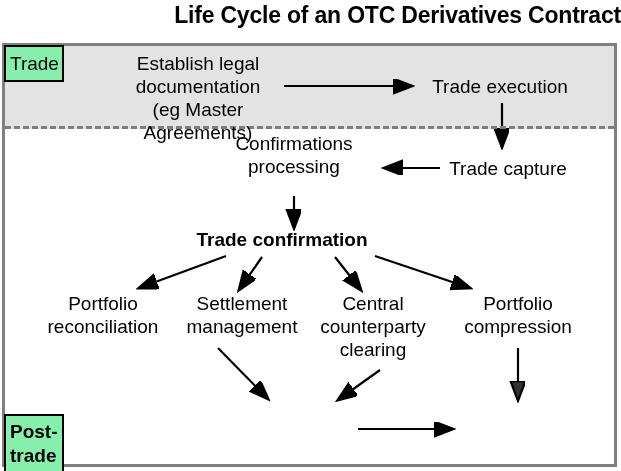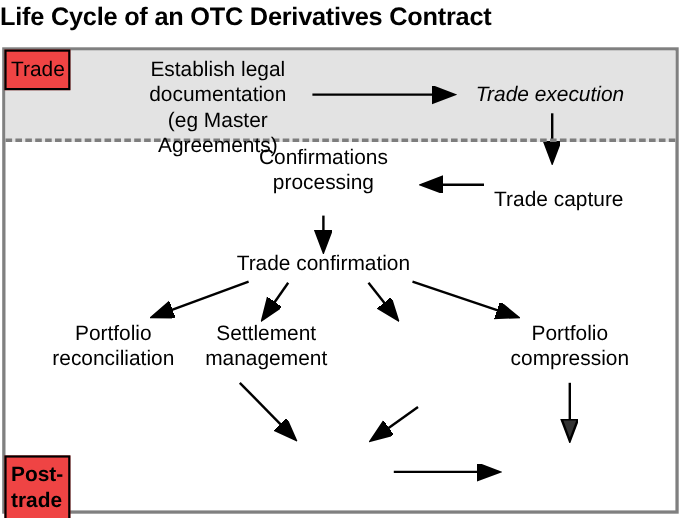--- a/index.html
+++ b/index.html
@@ -15,21 +15,21 @@
     width: 621px;
     height: 471px;
     background: #ffffff;
     overflow: hidden;
   }
   #title {
     position: absolute;
     left: 0;
     top: 2px;
     width: 621px;
-    text-align: left;
+    text-align: right;
     font-size: 23px;
     font-weight: bold;
     color: #000000;
     letter-spacing: -0.2px;
     white-space: nowrap;
   }
   #frame {
     position: absolute;
     left: 2px;
     top: 43px;
@@ -49,21 +49,21 @@
   #divider {
     position: absolute;
     left: 5px;
     top: 126px;
     width: 609px;
     height: 0;
     border-top: 3px dashed #7d7d7d;
   }
   .phase-box {
     position: absolute;
-    background: #ef4444;
+    background: #86efac;
     border: 2px solid #000000;
     box-sizing: border-box;
     font-size: 19px;
     color: #000000;
     line-height: 24px;
     text-align: left;
     padding-left: 4px;
     display: flex;
     flex-direction: column;
     justify-content: center;
@@ -148,34 +148,37 @@
   </div>
   <div class="phase-box" id="phase-post-trade">
     <span style="white-space: pre-line;">Post-
 trade</span>
   </div>
 
   <div class="node" style="left:108px; top:52px; width:180px;">Establish legal
 documentation
 (eg Master Agreements)</div>
 
-  <div class="node" style="left:420px; top:75px; width:160px;font-style:italic;">Trade execution</div>
+  <div class="node" style="left:420px; top:75px; width:160px;">Trade execution</div>
 
-  <div class="node" style="left:438px; top:170px; width:140px;">Trade capture</div>
+  <div class="node" style="left:438px; top:157px; width:140px;">Trade capture</div>
 
   <div class="node" style="left:222px; top:132px; width:144px;">Confirmations
 processing</div>
 
-  <div class="node" style="left:198px; top:228px; width:192px;">Trade confirmation</div>
+  <div class="node" style="left:186px; top:228px; width:192px;font-weight:bold;">Trade confirmation</div>
 
   <div class="node" style="left:38px; top:292px; width:130px;">Portfolio
 reconciliation</div>
 
   <div class="node" style="left:178px; top:292px; width:128px;">Settlement
 management</div>
 
+  <div class="node" style="left:308px; top:292px; width:130px;">Central
+counterparty
+clearing</div>
 
   <div class="node" style="left:452px; top:292px; width:132px;">Portfolio
 compression</div>
 
 
 
 </div>
 
 </body></html>

